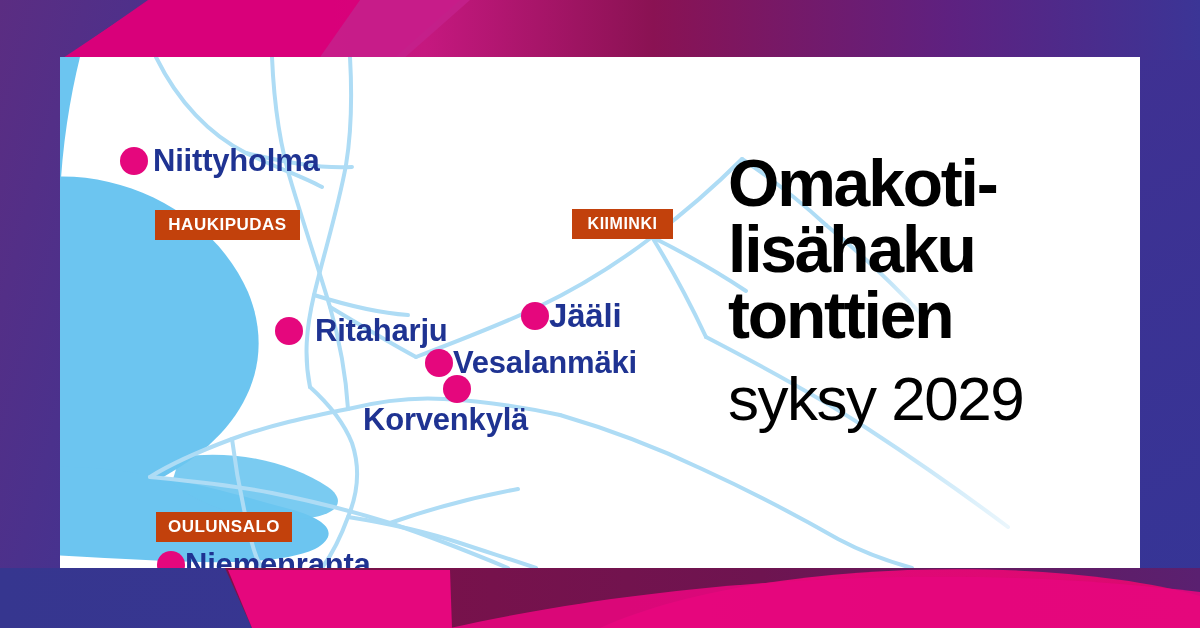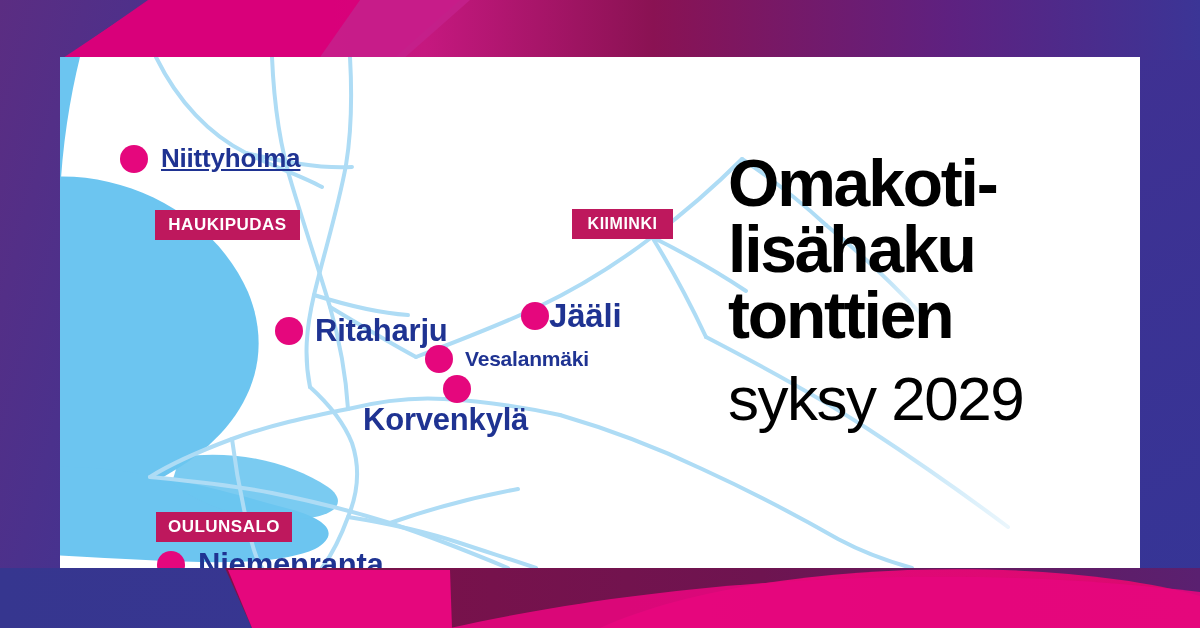--- a/index.html
+++ b/index.html
@@ -50,21 +50,21 @@
     flex: 0 0 auto;
   }
   .place-label {
     color: #1F3392;
     font-weight: bold;
     letter-spacing: -0.2px;
   }
   
   .district {
     position: absolute;
-    background: #be185d;
+    background: #c2410c;
     color: #ffffff;
     font-weight: bold;
     letter-spacing: 0.5px;
     display: flex;
     align-items: center;
     justify-content: center;
     white-space: nowrap;
   }
   
   #headline-block {
@@ -207,48 +207,48 @@
     </div>
     <div class="district" style="left:512px;top:152px;width:101px;height:30px;font-size:16px;">
       <span>KIIMINKI</span>
     </div>
     <div class="district" style="left:96px;top:455px;width:136px;height:30px;font-size:17px;">
       <span>OULUNSALO</span>
     </div>
 
     <div class="place" style="left:60px;top:86px;">
       <span class="place-dot" style="width:28px;height:28px;"></span>
-      <span class="place-label" style="font-size:26px;margin-left:13px;text-decoration:underline;">Niittyholma</span>
+      <span class="place-label" style="font-size:31px;margin-left:5px;">Niittyholma</span>
     </div>
 
     <div class="place" style="left:215px;top:256px;">
       <span class="place-dot" style="width:28px;height:28px;"></span>
       <span class="place-label" style="font-size:31px;margin-left:12px;">Ritaharju</span>
     </div>
 
     <div class="place" style="left:461px;top:240px;">
       <span class="place-dot" style="width:28px;height:28px;"></span>
       <span class="place-label" style="font-size:33px;">Jääli</span>
     </div>
 
     <div class="place" style="left:365px;top:288px;">
       <span class="place-dot" style="width:28px;height:28px;"></span>
-      <span class="place-label" style="font-size:21px;margin-left:12px;">Vesalanmäki</span>
+      <span class="place-label" style="font-size:31px;">Vesalanmäki</span>
     </div>
 
     <div class="place" style="left:383px;top:318px;">
       <span class="place-dot" style="width:28px;height:28px;"></span>
     </div>
     <div class="place" style="left:303px;top:345px;">
       <span class="place-label" style="font-size:31px;text-align:center;">Korvenkylä</span>
     </div>
 
     <div class="place" style="left:97px;top:490px;">
       <span class="place-dot" style="width:28px;height:28px;"></span>
-      <span class="place-label" style="font-size:31px;margin-left:13px;">Niemenranta</span>
+      <span class="place-label" style="font-size:31px;">Niemenranta</span>
     </div>
 
     <div id="headline-block" style="left:668px;top:93px;">
       <span class="headline-line">Omakoti-</span>
       <span class="headline-line">lisähaku</span>
       <span class="headline-line">tonttien</span>
       <span id="subline">syksy 2029</span>
     </div>
 
   </div>

